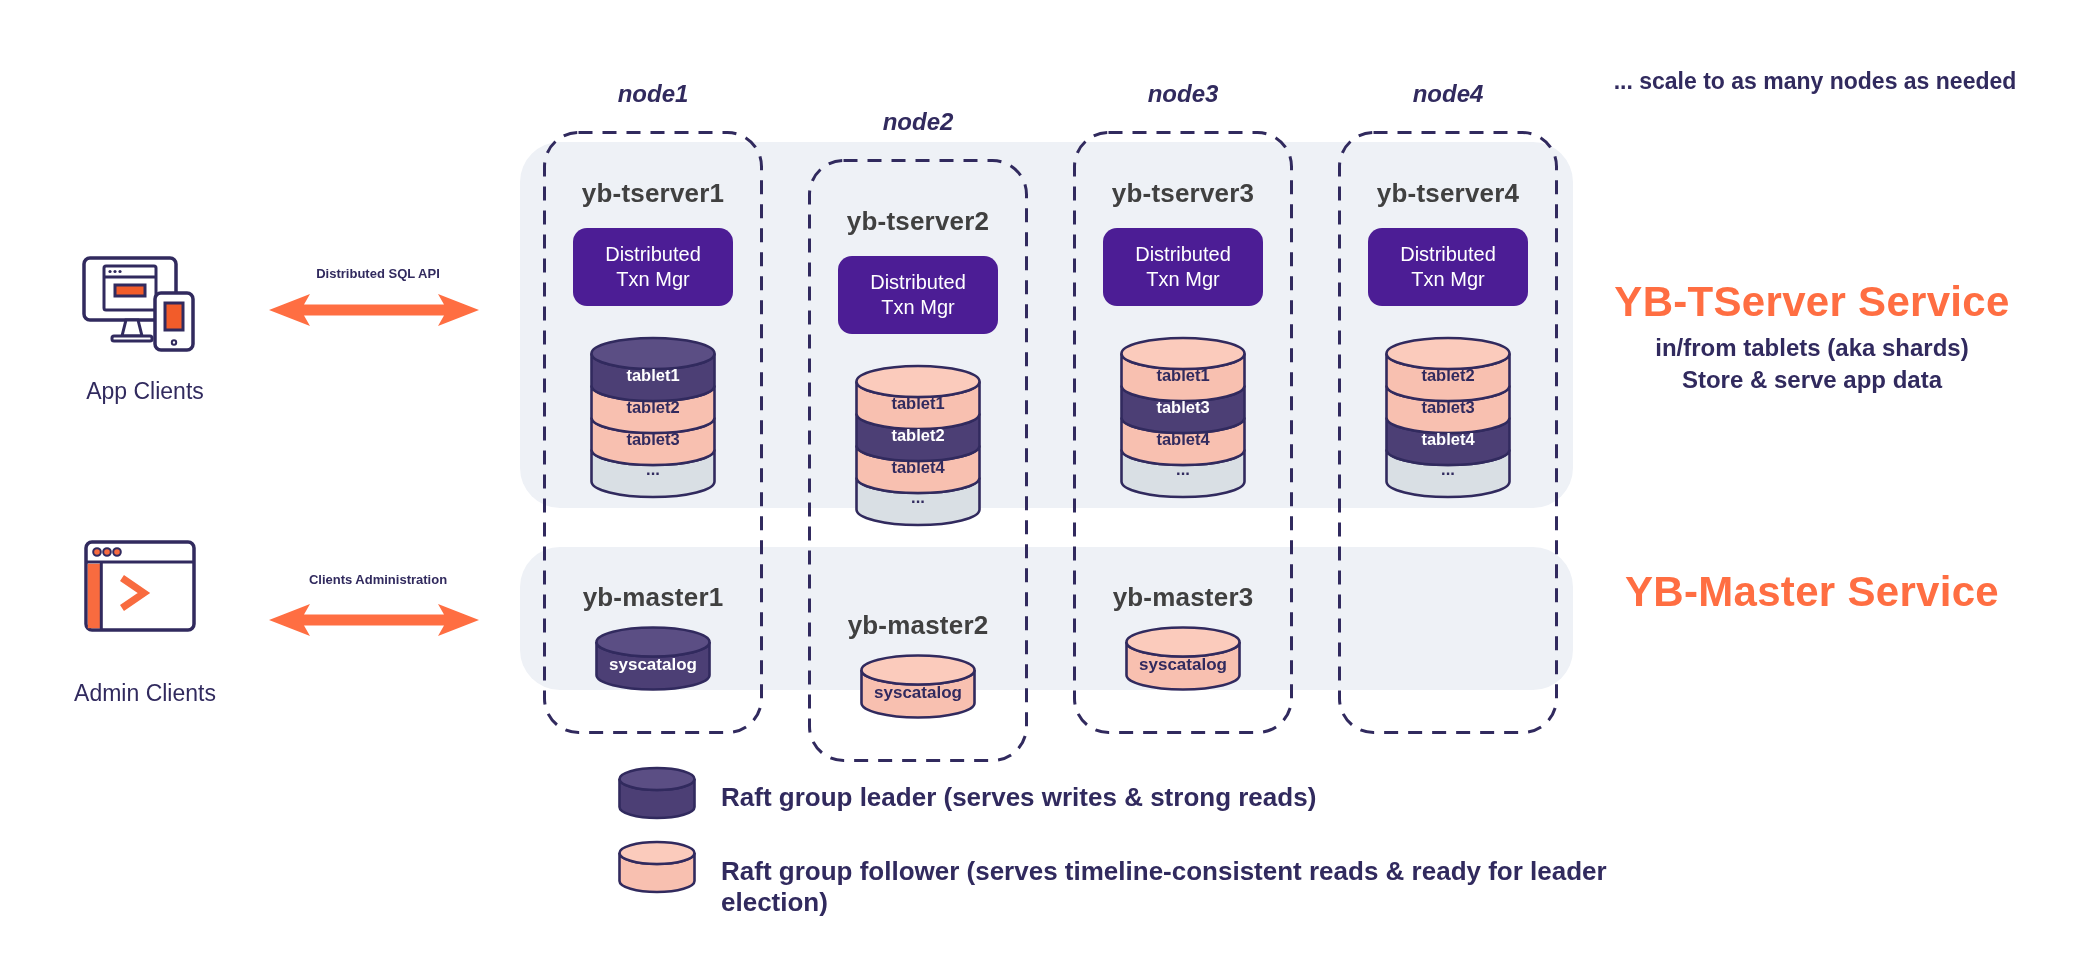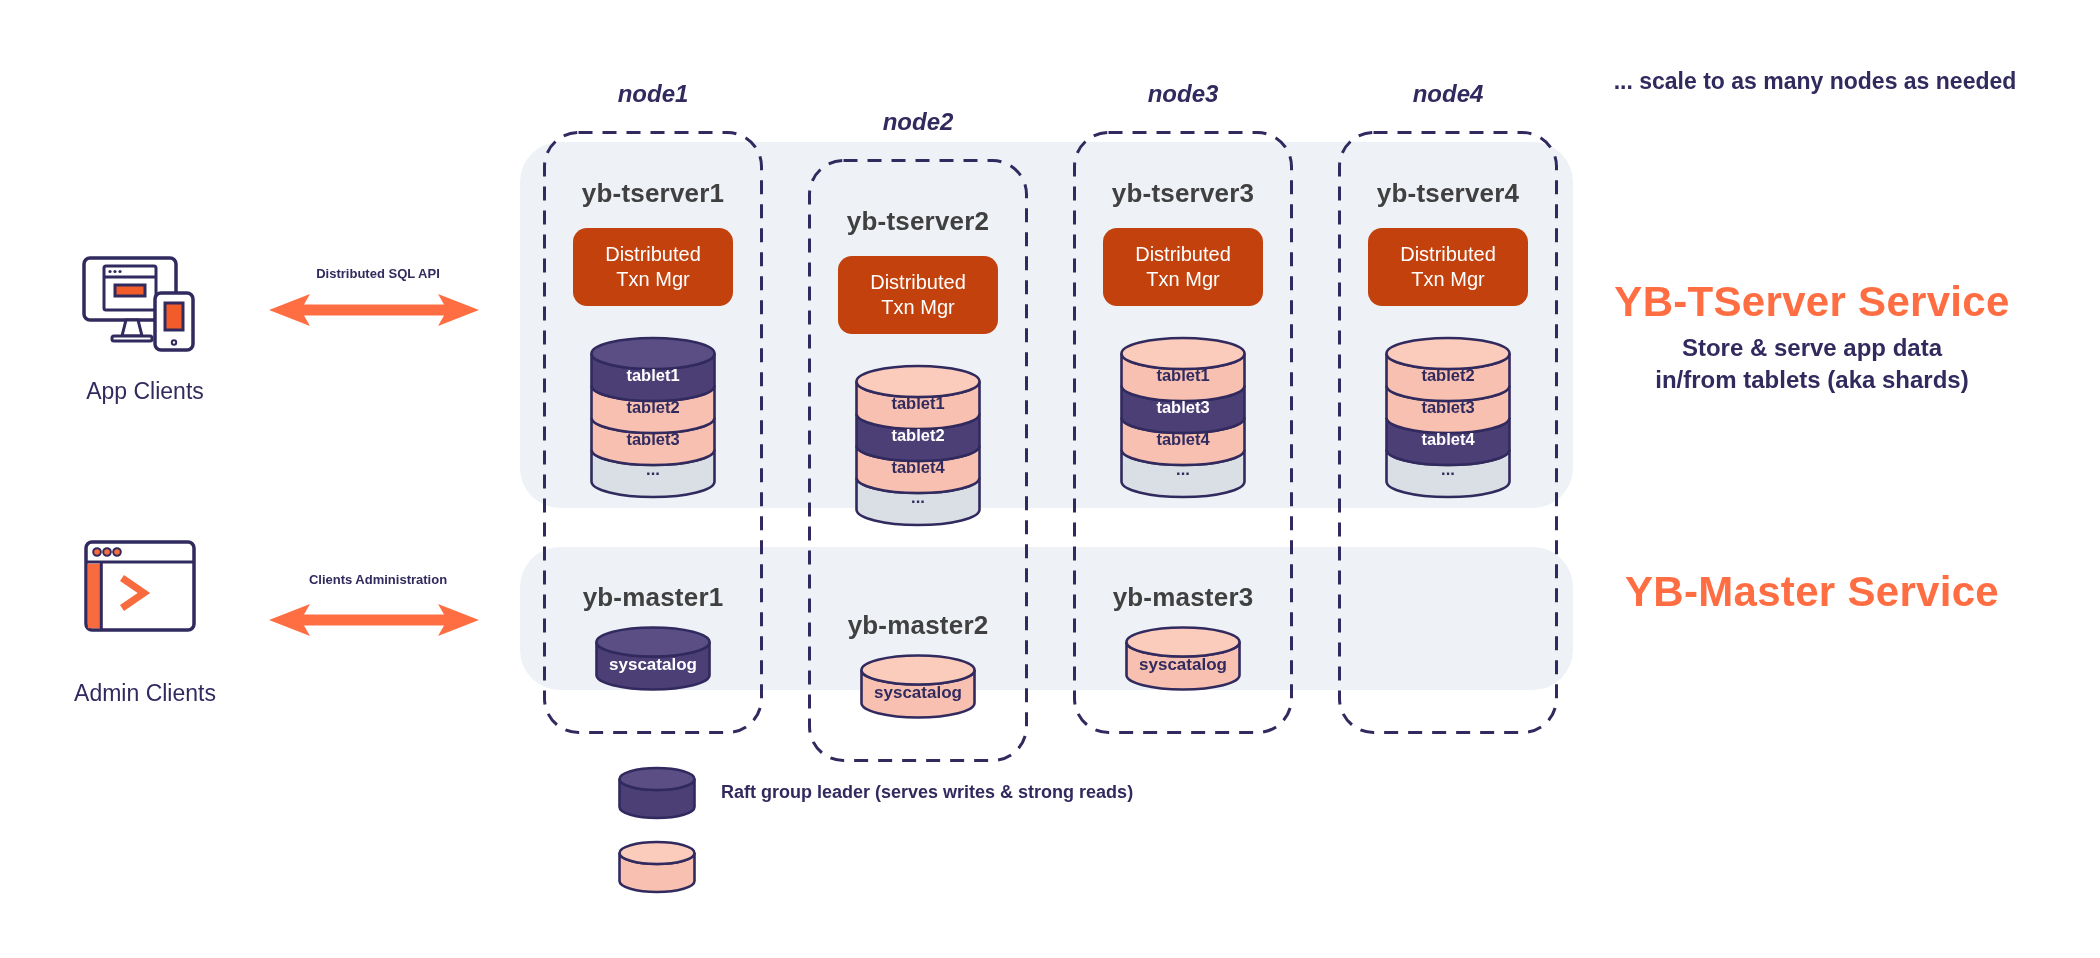--- a/index.html
+++ b/index.html
@@ -10,40 +10,40 @@
   .row-bg.tserver{top:142px;height:366px;}
   .row-bg.master{top:547px;height:143px;}
   .col{position:absolute;top:16px;width:220px;height:722px;}
   .node-label{position:absolute;top:64px;left:0;width:100%;text-align:center;
               font-style:italic;font-weight:bold;font-size:24px;color:#312A5E;}
   .dashed-box{position:absolute;top:115px;left:0;}
   .ts-label,.master-label{position:absolute;left:0;width:100%;text-align:center;
               font-weight:bold;font-size:26px;color:#404040;letter-spacing:.2px;}
   .ts-label{top:162px;}
   .master-label{top:566px;}
-  .txn-box{position:absolute;top:212px;left:30px;width:160px;height:78px;background:#c2410c;
+  .txn-box{position:absolute;top:212px;left:30px;width:160px;height:78px;background:#4c1d95;
            border-radius:14px;color:#ffffff;font-size:20px;line-height:25px;
            display:flex;flex-direction:column;align-items:center;justify-content:center;}
   .stack{position:absolute;top:320px;left:45px;}
   .master-cyl{position:absolute;top:610px;left:50px;}
   .stk{stroke:#312A5E;stroke-width:2.6;}
   .cyl-txt{font-family:"Liberation Sans",sans-serif;font-weight:bold;font-size:16.5px;}
   .sys-txt{font-family:"Liberation Sans",sans-serif;font-weight:bold;font-size:17px;}
   .client-label{position:absolute;width:200px;text-align:center;font-weight:normal;
                 font-size:23px;color:#312A5E;}
   .api-label{position:absolute;width:220px;text-align:center;font-weight:bold;
              font-size:13px;color:#312A5E;}
   .svc-title{position:absolute;width:440px;text-align:center;font-weight:bold;
              font-size:42px;color:#FF6E42;letter-spacing:.3px;}
   .svc-desc{position:absolute;width:440px;text-align:center;font-weight:bold;
             font-size:24px;line-height:32px;color:#312A5E;}
   .scale-note{position:absolute;left:1590px;top:68px;width:450px;text-align:center;
               font-weight:bold;font-size:23px;color:#312A5E;}
   .legend-text{position:absolute;left:721px;width:900px;font-weight:bold;
-               font-size:18px;color:#312A5E;}
+               font-size:26px;color:#312A5E;}
 </style>
 </head>
 <body>
 
 <div id="canvas">
 
   <div class="row-bg tserver"></div>
   <div class="row-bg master"></div>
 
   <div class="scale-note">... scale to as many nodes as needed</div>
@@ -191,30 +191,31 @@
       <ellipse class="stk" cx="65" cy="17.5" rx="61.5" ry="15.5" fill="#FBCBBC"></ellipse>
       <text class="cyl-txt" x="65" y="45" text-anchor="middle" fill="#312A5E">tablet2</text>
       <text class="cyl-txt" x="65" y="77" text-anchor="middle" fill="#312A5E">tablet3</text>
       <text class="cyl-txt" x="65" y="109" text-anchor="middle" fill="#FFFFFF">tablet4</text>
       <text class="cyl-txt" x="65" y="139" text-anchor="middle" fill="#312A5E">...</text>
     </svg>
   </div>
 
   <div class="svc-title" style="left:1592px;top:278px;">YB-TServer Service</div>
   <div class="svc-desc" style="left:1592px;top:332px;">
+    <div>in/from tablets (aka shards)</div>
     <div>Store &amp; serve app data</div>
-    <div>in/from tablets (aka shards)</div>
   </div>
 
   <div class="svc-title" style="left:1592px;top:568px;">YB-Master Service</div>
 
   <svg class="abs" style="left:617px;top:766px;" width="80" height="56" viewBox="0 0 80 56">
     <path class="stk" d="M2.5 13 A37.5 11 0 0 0 77.5 13 L77.5 41 A37.5 11 0 0 1 2.5 41 Z" fill="#4C3F75"></path>
     <ellipse class="stk" cx="40" cy="13" rx="37.5" ry="11" fill="#5B4E84"></ellipse>
   </svg>
   <div class="legend-text" style="top:782px;">Raft group leader (serves writes &amp; strong reads)</div>
 
   <svg class="abs" style="left:617px;top:840px;" width="80" height="56" viewBox="0 0 80 56">
     <path class="stk" d="M2.5 13 A37.5 11 0 0 0 77.5 13 L77.5 41 A37.5 11 0 0 1 2.5 41 Z" fill="#F8C0B0"></path>
     <ellipse class="stk" cx="40" cy="13" rx="37.5" ry="11" fill="#FBCBBC"></ellipse>
   </svg>
+  <div class="legend-text" style="top:856px;">Raft group follower (serves timeline-consistent reads &amp; ready for leader election)</div>
 
 </div>
 
 </body></html>

